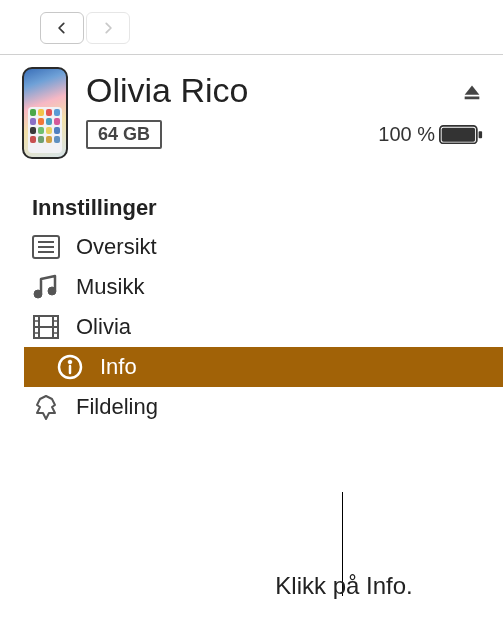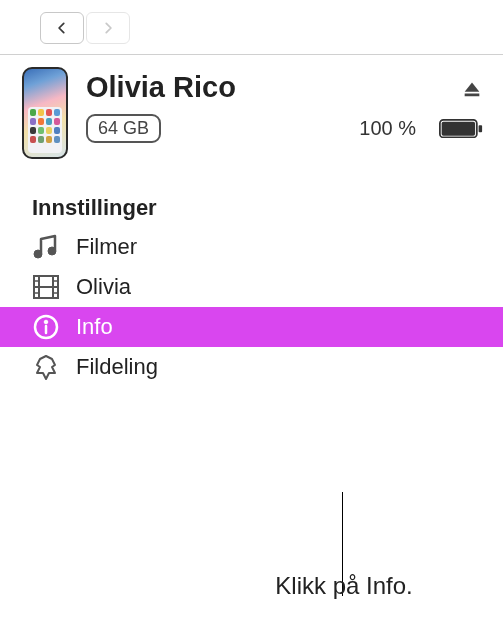--- a/index.html
+++ b/index.html
@@ -67,47 +67,47 @@
       border-radius: 2px;
     }
     .device-info { flex: 1; }
     .device-row1 {
       display: flex;
       align-items: center;
       justify-content: space-between;
       padding-top: 4px;
     }
     .device-name {
-      font-size: 29px;
-      font-weight: 700;
+      font-size: 34px;
+      font-weight: 400;
       color: #222;
       text-align: center;
     }
     .eject {
       width: 22px; height: 22px;
       cursor: pointer;
     }
     .device-row2 {
       display: flex;
       align-items: center;
       justify-content: space-between;
       margin-top: 10px;
     }
     .storage-badge {
       border: 2px solid #555;
-      border-radius: 9px;
+      border-radius: 2px;
       padding: 2px 10px;
       font-size: 18px;
       color: #444;
-      font-weight: 400;
+      font-weight: 700;
     }
     .battery-group {
       display: flex;
       align-items: center;
-      gap: 23px;
+      gap: 4px;
       font-size: 20px;
       color: #333;
     }
     .battery-icon {
       width: 44px; height: 20px;
       position: relative;
     }
 
     .section-title {
       font-size: 22px;
@@ -128,22 +128,23 @@
     .sidebar-item .icon {
       width: 32px;
       height: 28px;
       display: flex;
       align-items: center;
       justify-content: center;
       flex-shrink: 0;
     }
     .sidebar-item .icon svg { stroke: #555; fill: none; }
     .sidebar-item.selected {
-      background: #d946ef;
+      background: #a16207;
       color: #fff;
+      margin-left: 24px;
     }
     .sidebar-item.selected .icon svg { stroke: #fff; }
 
     .callout-line {
       position: absolute;
       left: 342px;
       top: 492px;
       width: 1px;
       height: 104px;
       background: #000;
@@ -219,27 +220,38 @@
       </div>
     </div>
   </div>
 </div>
 
 <div class="section-title">Innstillinger</div>
 
 <ul class="sidebar-list" id="sidebar-list">
     <li class="sidebar-item">
       <span class="icon">
+        <svg width="30" height="26" viewBox="0 0 30 26">
+          <rect x="2" y="2" width="26" height="22" rx="2" fill="none" stroke="#555" stroke-width="2"></rect>
+          <line x1="7" y1="8" x2="23" y2="8" stroke="#555" stroke-width="2"></line>
+          <line x1="7" y1="13" x2="23" y2="13" stroke="#555" stroke-width="2"></line>
+          <line x1="7" y1="18" x2="23" y2="18" stroke="#555" stroke-width="2"></line>
+        </svg>
+      </span>
+      <span>Oversikt</span>
+    </li>
+    <li class="sidebar-item">
+      <span class="icon">
         <svg width="30" height="28" viewBox="0 0 30 28">
           <path d="M10 20 V6 L24 3 V17" fill="none" stroke="#555" stroke-width="2.5" stroke-linejoin="round"></path>
           <circle cx="7" cy="21" r="4" fill="#555"></circle>
           <circle cx="21" cy="18" r="4" fill="#555"></circle>
         </svg>
       </span>
-      <span>Filmer</span>
+      <span>Musikk</span>
     </li>
     <li class="sidebar-item">
       <span class="icon">
         <svg width="30" height="28" viewBox="0 0 30 28">
           <rect x="3" y="3" width="24" height="22" fill="none" stroke="#555" stroke-width="2"></rect>
           <line x1="8" y1="3" x2="8" y2="25" stroke="#555" stroke-width="2"></line>
           <line x1="22" y1="3" x2="22" y2="25" stroke="#555" stroke-width="2"></line>
           <line x1="3" y1="14" x2="27" y2="14" stroke="#555" stroke-width="2"></line>
           <line x1="3" y1="8" x2="8" y2="8" stroke="#555" stroke-width="1.5"></line>
           <line x1="3" y1="20" x2="8" y2="20" stroke="#555" stroke-width="1.5"></line>

